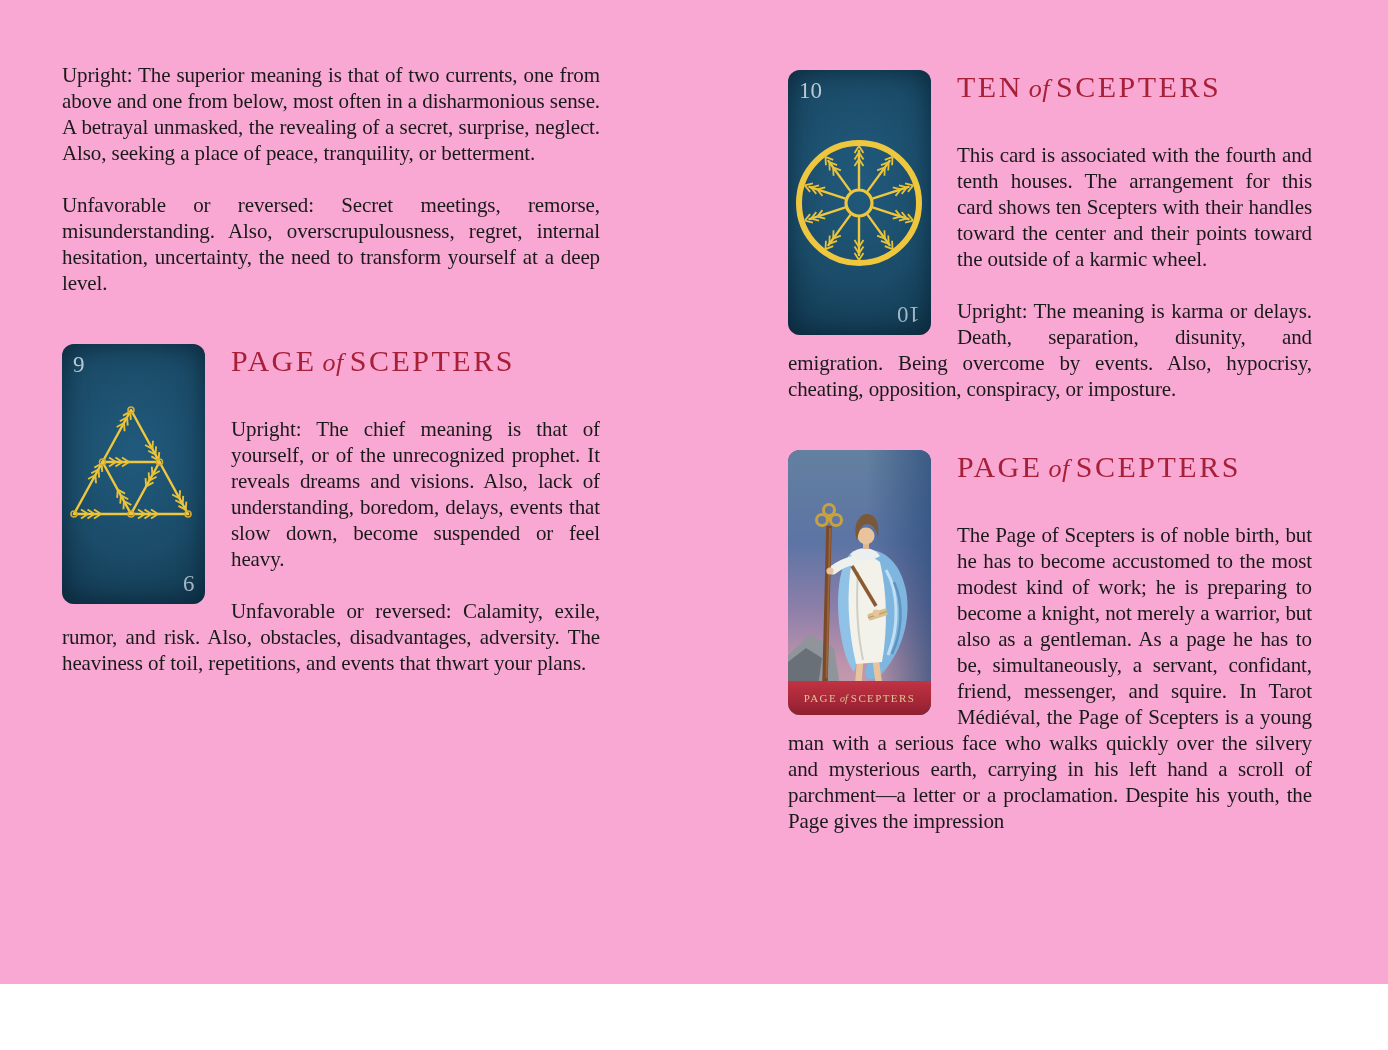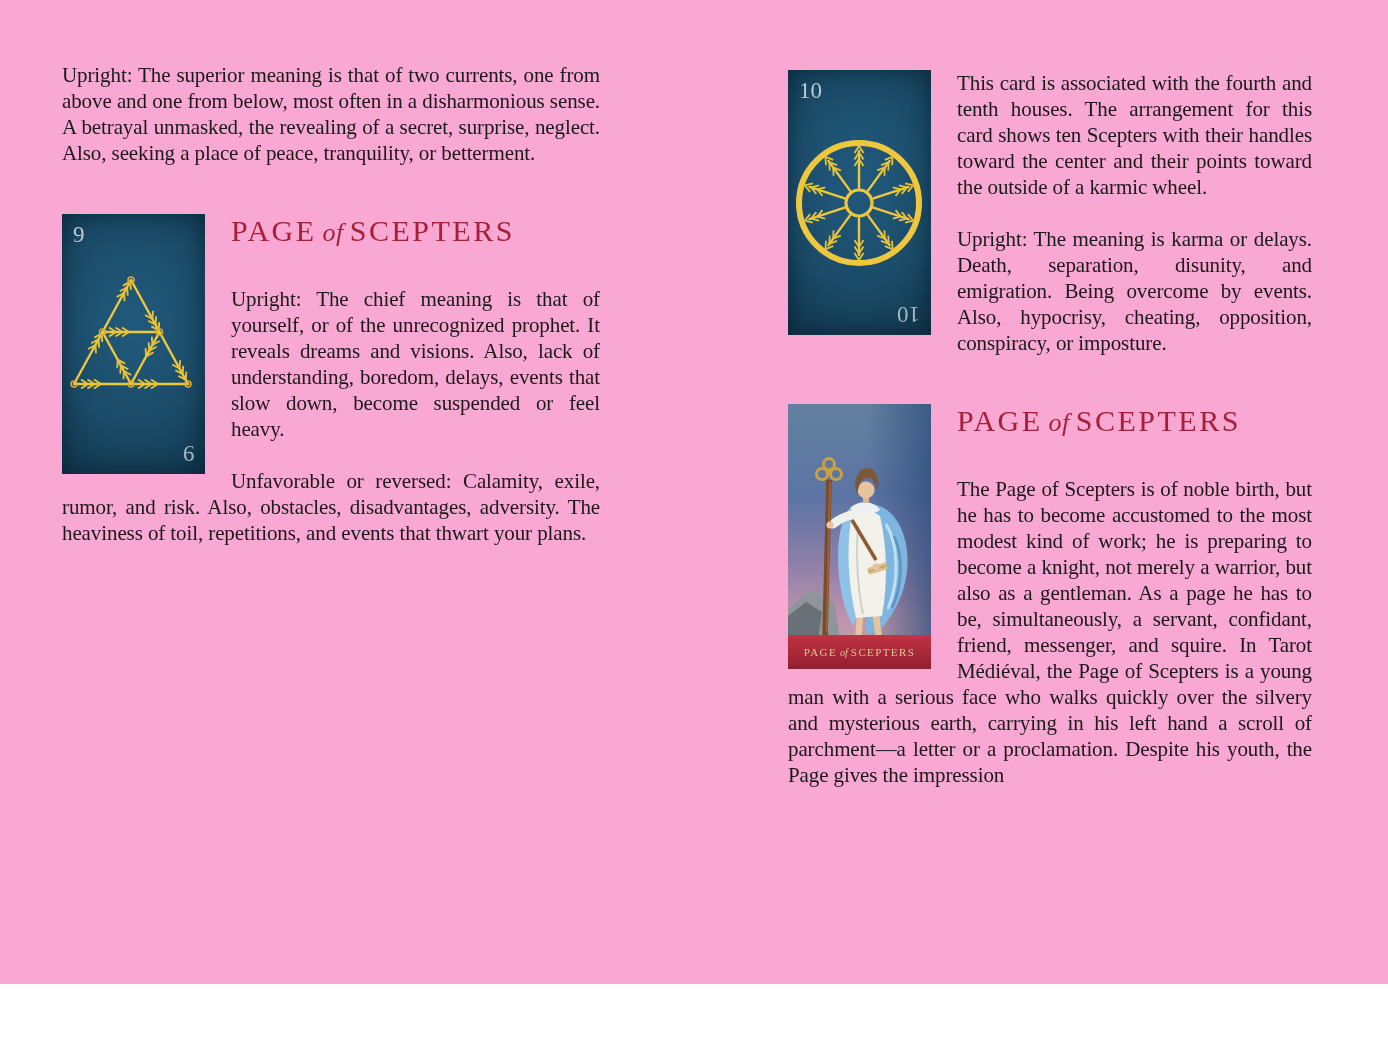--- a/index.html
+++ b/index.html
@@ -17,21 +17,21 @@
   p.body:last-child{margin-bottom:0;}
   .section{margin-top:48px;}
   .page-right .section-first{margin-top:0;}
   .heading{
     margin:0 0 36px 0;font-weight:400;color:#A62038;font-size:30px;line-height:34px;
     letter-spacing:2.5px;white-space:nowrap;
   }
   .heading em{font-style:italic;font-size:26px;letter-spacing:0.5px;margin:0 6px;}
   
   .card{
-    float:left;position:relative;margin:20px 26px 8px 0;border-radius:0;overflow:hidden;
+    float:left;position:relative;margin:20px 26px 8px 0;border-radius:12px;overflow:hidden;
     background:radial-gradient(120% 85% at 50% 42%, #215A7D 0%, #1B4C69 45%, #133B53 72%, #0D2E42 100%);
     box-shadow:inset 0 0 24px rgba(3,20,32,.55);
   }
   .card-nine{width:143px;height:260px;}
   .card-ten,.card-page{width:143px;height:265px;}
   .card svg{position:absolute;left:0;top:0;width:100%;height:100%;display:block;}
   .corner{
     position:absolute;font-size:23px;color:#C8D5DD;opacity:.92;line-height:1;
     font-family:"Liberation Serif",serif;z-index:3;
   }
@@ -59,20 +59,21 @@
 <svg class="defs-hidden" aria-hidden="true">
   <defs>
     <path id="chev" d="M0 0 L-7 -4.5 M0 0 L-7 4.5 M6.5 0 L-0.5 -4.5 M6.5 0 L-0.5 4.5 M13 0 L6 -4.5 M13 0 L6 4.5" fill="none"></path>
   </defs>
 </svg>
 
 <div class="spread">
 
   <section class="page page-left">
     <p class="body">Upright: The superior meaning is that of two currents, one from above and one from below, most often in a disharmonious sense. A betrayal unmasked, the revealing of a secret, surprise, neglect. Also, seeking a place of peace, tranquility, or betterment.</p>
+    <p class="body">Unfavorable or reversed: Secret meetings, remorse, misunderstanding. Also, overscrupulousness, regret, internal hesitation, uncertainty, the need to transform yourself at a deep level.</p>
 
     <div class="section">
       <figure class="card card-nine" style="margin-top:0">
         <span class="corner tl">9</span>
         <span class="corner br">9</span>
         <svg viewBox="0 0 143 260">
           <g stroke="#EFC73E" stroke-width="2.4" fill="none" stroke-linecap="round">
             <line x1="69" y1="66" x2="40.5" y2="118"></line>
             <line x1="40.5" y1="118" x2="12" y2="170"></line>
             <line x1="69" y1="66" x2="97.5" y2="118"></line>
@@ -140,20 +141,23 @@
             <use href="#chev" transform="translate(112.8,146.6) rotate(18)"></use>
             <use href="#chev" transform="translate(96.9,168.6) rotate(54)"></use>
             <use href="#chev" transform="translate(71,177) rotate(90)"></use>
             <use href="#chev" transform="translate(45.1,168.6) rotate(126)"></use>
             <use href="#chev" transform="translate(29.2,146.6) rotate(162)"></use>
             <use href="#chev" transform="translate(29.2,119.4) rotate(198)"></use>
             <use href="#chev" transform="translate(45.1,97.4) rotate(234)"></use>
           </g>
         </svg>
       </figure>
+      <h2 class="heading">
+        <span>TEN</span><em>of</em><span>SCEPTERS</span>
+      </h2>
       <p class="body">This card is associated with the fourth and tenth houses. The arrangement for this card shows ten Scepters with their handles toward the center and their points toward the outside of a karmic wheel.</p>
       <p class="body">Upright: The meaning is karma or delays. Death, separation, disunity, and emigration. Being overcome by events. Also, hypocrisy, cheating, opposition, conspiracy, or imposture.</p>
     </div>
 
     <div class="section">
       <figure class="card card-page" style="margin-top:0">
         <svg viewBox="0 0 143 265">
           <defs>
             <linearGradient id="sky" x1="0" y1="0" x2="0" y2="1">
               <stop offset="0" stop-color="#63809F"></stop>

